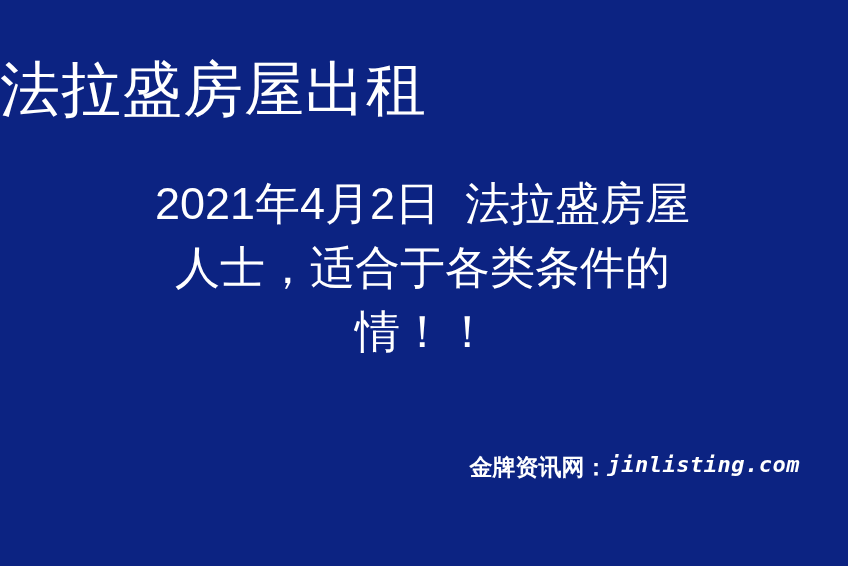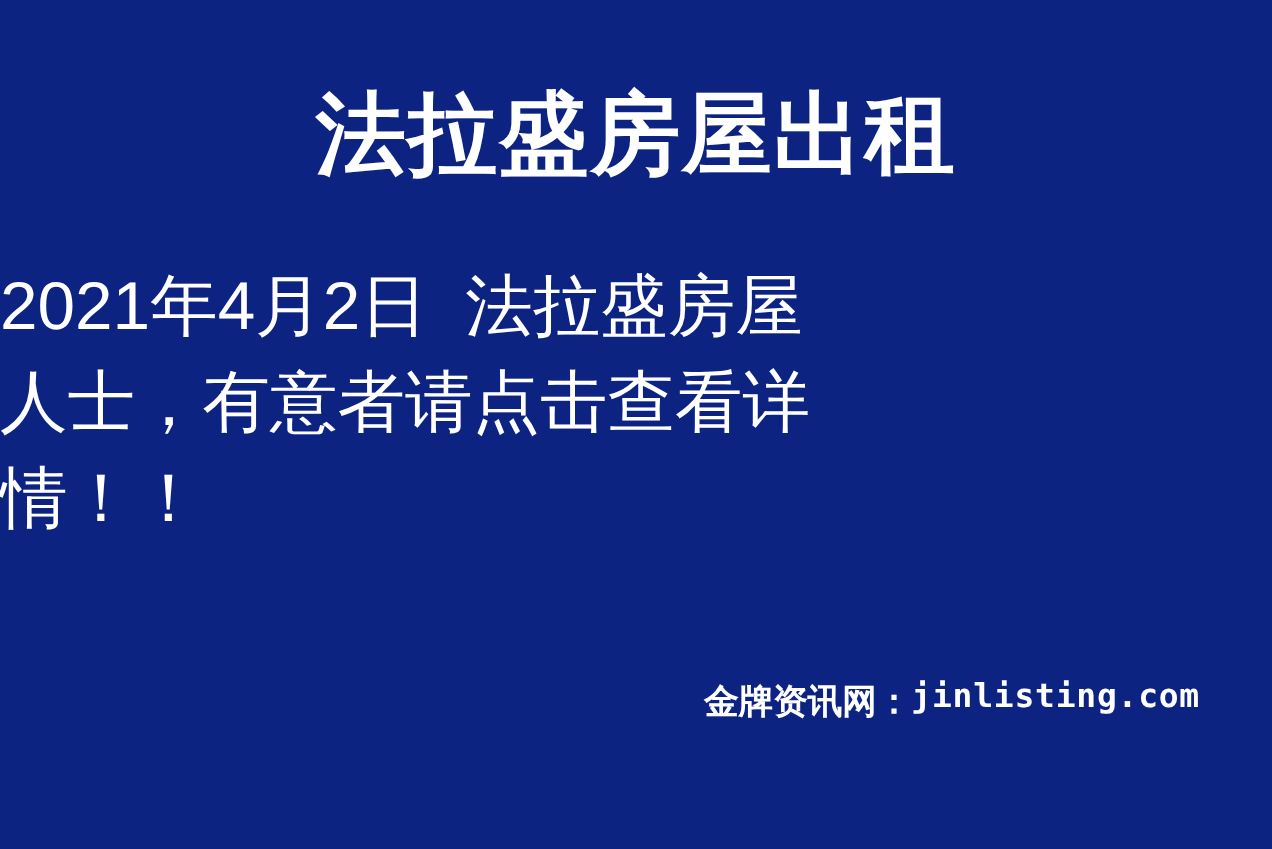--- a/index.html
+++ b/index.html
@@ -23,35 +23,35 @@
     flex-direction: column;
     align-items: center;
   }
 
   
   .poster-title {
     position: absolute;
     top: 58px;
     left: 0;
     right: 0;
-    text-align: center;
+    text-align: left;
     font-size: 60px;
     line-height: 1.08;
-    font-weight: bold;
+    font-weight: normal;
     letter-spacing: 1px;
     white-space: nowrap;
   }
 
   
   .poster-body {
     position: absolute;
     top: 172px;
     left: 0;
     right: 3px;
-    text-align: left;
+    text-align: center;
   }
 
   .body-line {
     font-size: 45px;
     line-height: 64px;
     font-weight: normal;
     white-space: pre;
     letter-spacing: 0px;
   }
 
@@ -69,32 +69,33 @@
 
   .footer-site {
     letter-spacing: 0px;
   }
 
   .footer-domain {
     font-family: "DejaVu Sans Mono", "Liberation Mono", monospace;
     font-size: 22px;
     font-weight: bold;
     letter-spacing: 0.5px;
+    font-style: italic;
   }
 </style>
 </head>
 <body>
 
 <div id="poster" style="background: rgb(12, 35, 130); color: rgb(255, 255, 255);">
 
   <div class="poster-title">法拉盛房屋出租</div>
 
   <div class="poster-body">
     <div class="body-line">2021年4月2日  法拉盛房屋</div>
-    <div class="body-line">人士，有意者请点击查看详</div>
+    <div class="body-line">人士，适合于各类条件的</div>
     <div class="body-line">情！！</div>
   </div>
 
   <div class="poster-footer">
     <span class="footer-site">金牌资讯网：</span>
     <span class="footer-domain">jinlisting.com</span>
   </div>
 
 </div>
 

